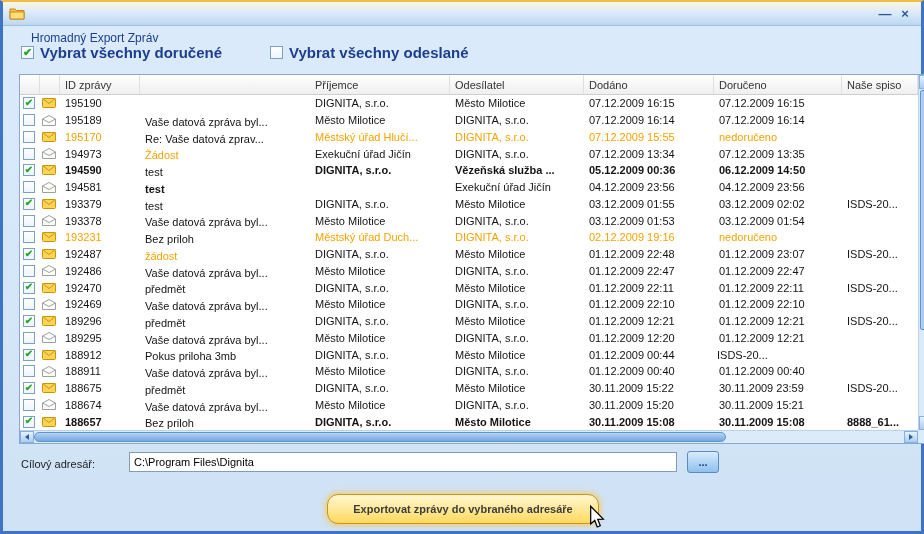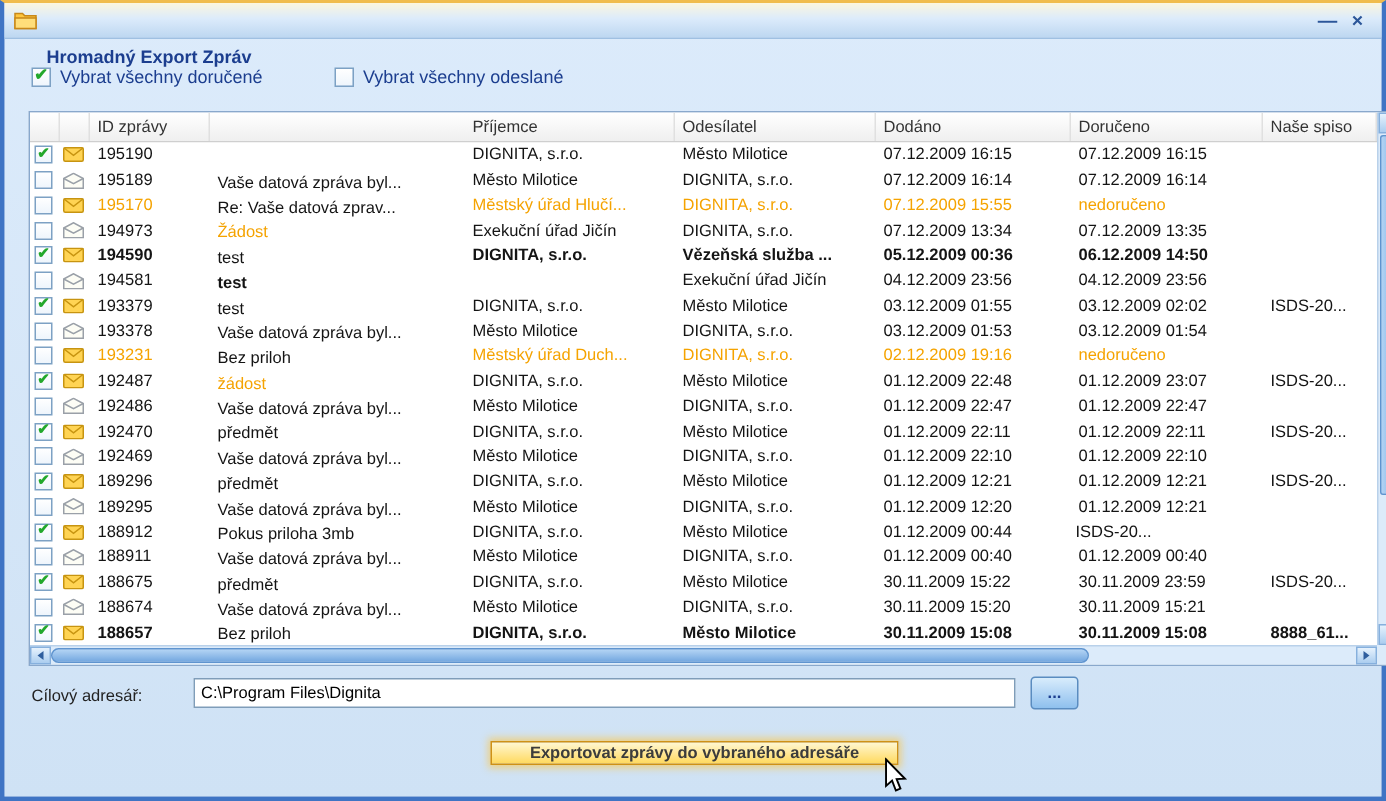--- a/index.html
+++ b/index.html
@@ -4,28 +4,28 @@
 <style>
   html,body{margin:0;padding:0;width:924px;height:534px;overflow:hidden;
     font-family:"Liberation Sans",sans-serif;}
   .window{position:relative;width:924px;height:534px;box-sizing:border-box;
     background:linear-gradient(#dcebfb,#cfe2f5);
     border:3px solid #3f74c4;border-top:2px solid #f0bc4e;}
   
   .titlebar{position:absolute;top:0;left:0;right:0;height:24px;
     background:linear-gradient(180deg,#fbf6e0 0%,#dcebfb 45%,#bdd7f1 100%);
     border-bottom:1px solid #9fc0e2;display:flex;align-items:center;padding:0 6px;box-sizing:border-box;}
-  .title{font-size:12px;font-weight:bold;color:#1c3e8f;margin-left:6px;flex:1;
+  .title{font-size:12px;font-weight:normal;color:#1c3e8f;margin-left:6px;flex:1;
     white-space:nowrap;overflow:hidden;margin-top:48px;}
   .win-btn{width:20px;height:17px;display:flex;align-items:center;justify-content:center;
     color:#2c5699;font-size:13px;font-weight:bold;cursor:default;}
   
   .filters{position:absolute;top:42px;left:18px;display:flex;align-items:center;}
   .filter{display:flex;align-items:center;margin-right:48px;cursor:default;}
-  .flabel{margin-left:6px;font-size:12px;font-weight:normal;color:#1c3e8f;white-space:nowrap;}
+  .flabel{margin-left:6px;font-size:15px;font-weight:bold;color:#1c3e8f;white-space:nowrap;}
   .cb{width:13px;height:13px;box-sizing:border-box;border:1px solid #7da1c4;
     background:linear-gradient(#ffffff,#eef5fc);display:inline-flex;
     align-items:center;justify-content:center;flex:none;}
   .cb .tick{display:none;color:#23a82c;font-size:11px;font-weight:bold;line-height:1;margin-top:-1px;}
   .cb.checked .tick{display:block;}
   
   .table{position:absolute;left:16px;top:72px;width:916px;height:370px;box-sizing:border-box;
     background:#ffffff;border:1px solid #89a8cc;}
   .grid{position:absolute;left:0;top:0;right:16px;bottom:13px;overflow:hidden;}
   .thead{display:flex;height:20px;box-sizing:border-box;
@@ -79,22 +79,22 @@
     background:linear-gradient(#b4d4f4,#74a8e0);border:1px solid #5f94cf;border-radius:6px;}
   .corner{position:absolute;right:0;bottom:0;width:16px;height:13px;background:#dcebfa;}
   
   .dir-label{position:absolute;left:18px;top:456px;font-size:11px;color:#222;white-space:nowrap;}
   .dir-input{position:absolute;left:126px;top:450px;width:548px;height:20px;box-sizing:border-box;
     border:1px solid #7f9db9;font:11px "Liberation Sans",sans-serif;padding:0 4px;
     background:#fff;color:#000;}
   .browse{position:absolute;left:684px;top:449px;width:32px;height:22px;
     background:linear-gradient(#d8ecfc,#8fc0ee);border:1px solid #5a8cc0;border-radius:3px;
     font:bold 11px "Liberation Sans",sans-serif;color:#1c3e8f;cursor:default;}
-  .export{position:absolute;left:324px;top:492px;width:272px;height:16px;
-    background:linear-gradient(#fff7d2,#ffd95e);border:1px solid #cf9116;border-radius:0;
+  .export{position:absolute;left:324px;top:492px;width:272px;height:30px;
+    background:linear-gradient(#fff7d2,#ffd95e);border:1px solid #cf9116;border-radius:11px;
     font:bold 11px "Liberation Sans",sans-serif;color:#3c3c3c;cursor:default;
     box-shadow:0 0 5px 2px rgba(250,200,80,.7);}
   .cursor{position:absolute;left:586px;top:503px;z-index:20;pointer-events:none;}
 </style>
 </head>
 <body>
 
 <div class="window">
 
   <div class="titlebar">

